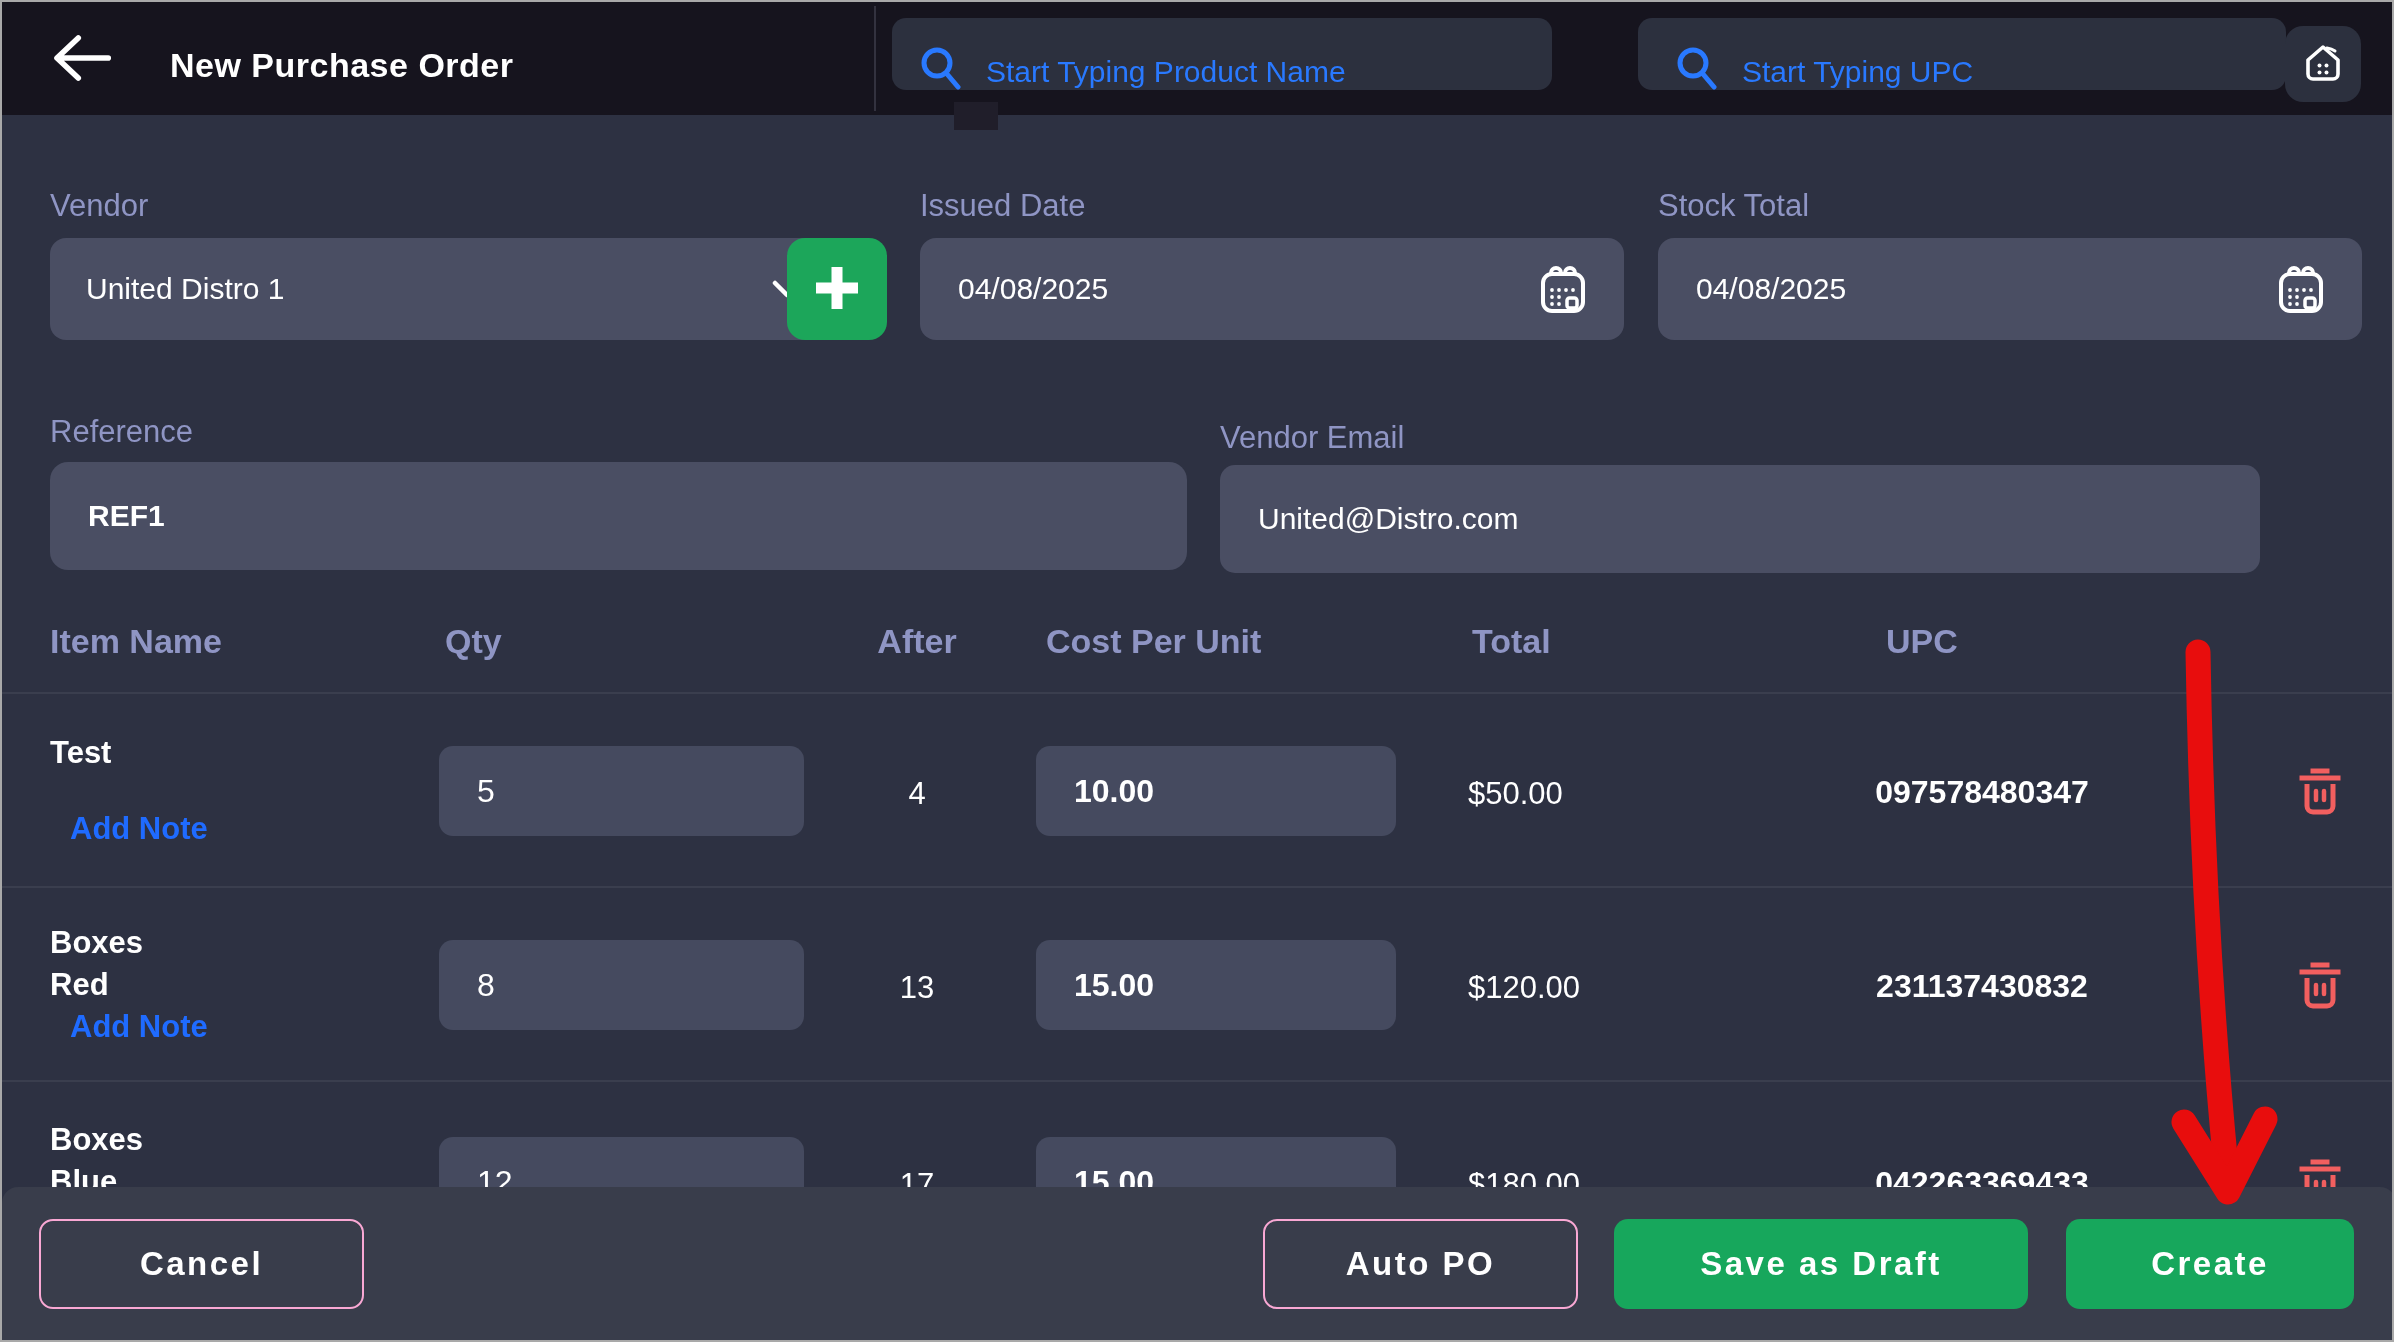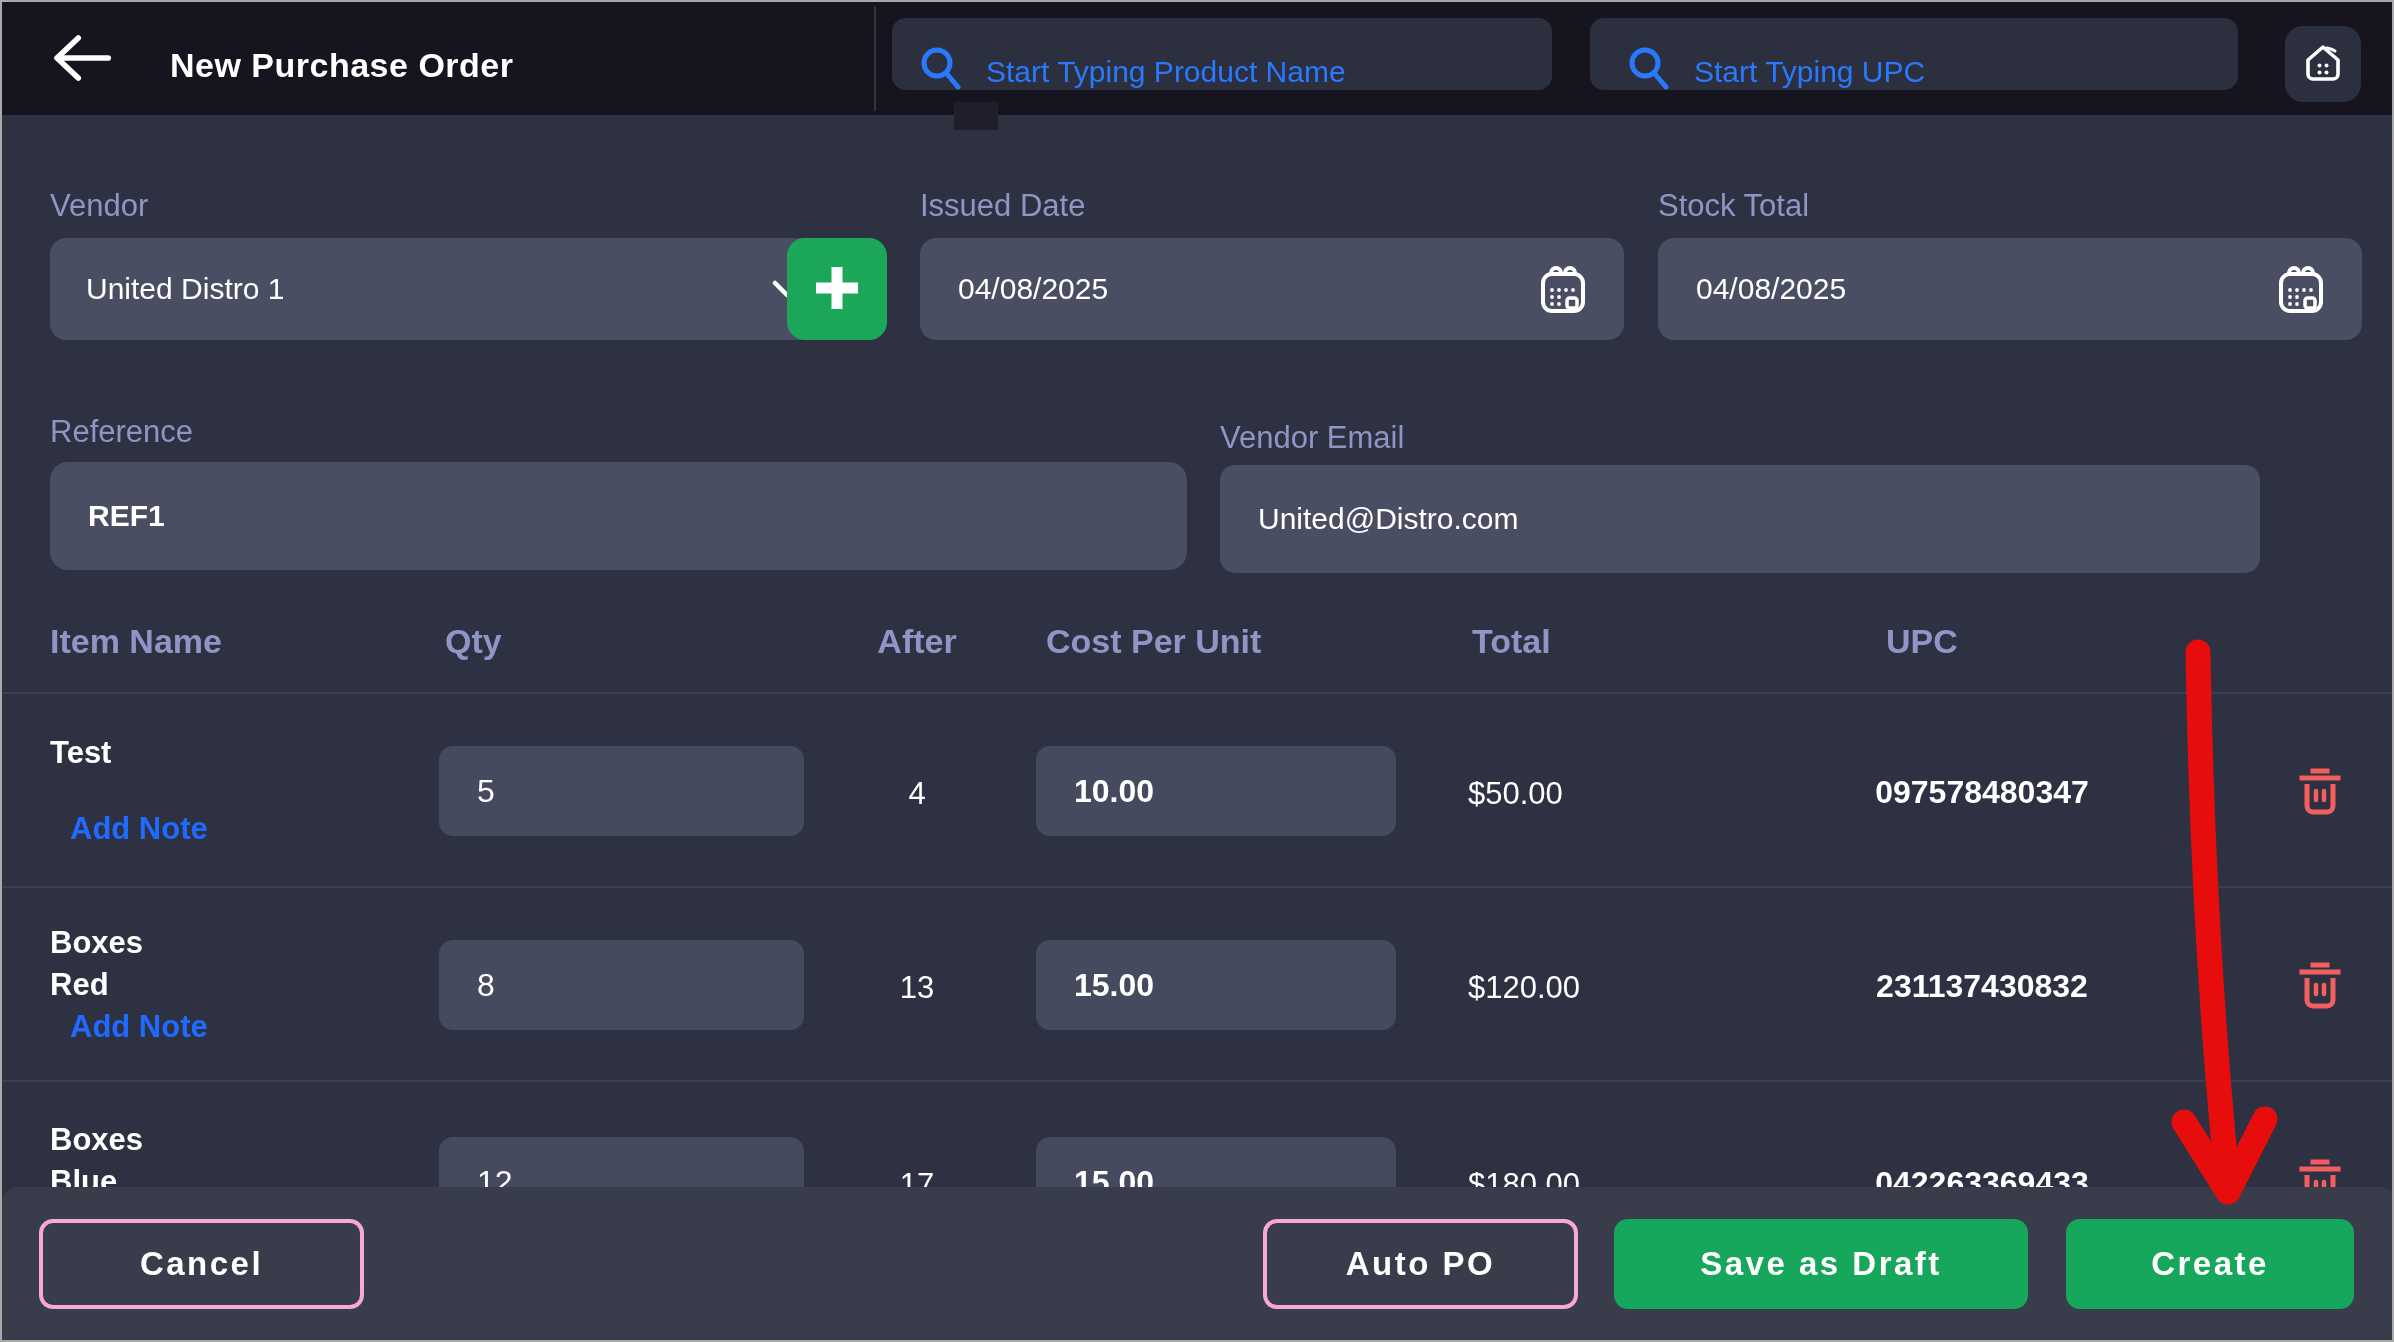--- a/index.html
+++ b/index.html
@@ -73,21 +73,21 @@
   
   #footer{
     left:0;top:1185px;width:2394px;height:157px;background:#393D4B;
     border-radius:16px 16px 0 0;z-index:40;
   }
   .btn{
     position:absolute;top:32px;height:90px;border-radius:14px;cursor:pointer;
     font-family:inherit;font-size:33px;font-weight:600;letter-spacing:2.5px;color:#fff;
     display:flex;align-items:center;justify-content:center;box-sizing:border-box;
   }
-  .btn-outline{background:transparent;border:4px solid #f9a8d4;}
+  .btn-outline{background:transparent;border:2px solid #f9a8d4;}
   .btn-green{background:#17A75C;border:none;}
   #arrow-overlay{left:0;top:0;width:2394px;height:1342px;pointer-events:none;z-index:60;}
 </style>
 </head>
 <body>
 
 <div id="page">
 
   <div id="header" class="abs">
     <button class="abs icon-btn" style="left:40px;top:28px;width:80px;height:58px;background:transparent;">
@@ -105,21 +105,21 @@
       <span style="display:flex;">
         <svg width="44" height="46" viewBox="0 0 44 46" fill="none">
           <circle cx="19" cy="19" r="13" stroke="#2979FF" stroke-width="5"></circle>
           <path d="M29 30 L40 43" stroke="#2979FF" stroke-width="5" stroke-linecap="round"></path>
         </svg>
       </span>
       <input type="text" placeholder="Start Typing Product Name" style="">
     </div>
     <div class="abs notch"></div>
 
-    <div class="abs search-box" style="left:1588px;top:16px;width:648px;padding-left:36px;">
+    <div class="abs search-box" style="left:1636px;top:16px;width:648px;padding-left:36px;">
       <span style="display:flex;">
         <svg width="44" height="46" viewBox="0 0 44 46" fill="none">
           <circle cx="19" cy="19" r="13" stroke="#2979FF" stroke-width="5"></circle>
           <path d="M29 30 L40 43" stroke="#2979FF" stroke-width="5" stroke-linecap="round"></path>
         </svg>
       </span>
       <input type="text" placeholder="Start Typing UPC" style="">
     </div>
 
     <button class="abs icon-btn" style="left:2283px;top:24px;width:76px;height:76px;">

